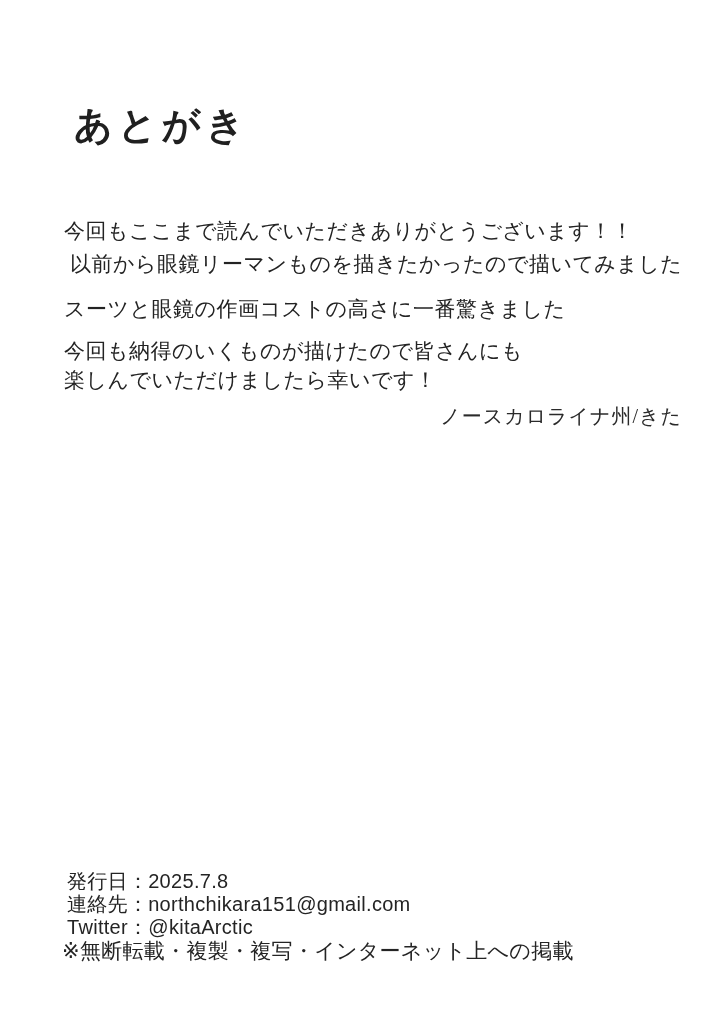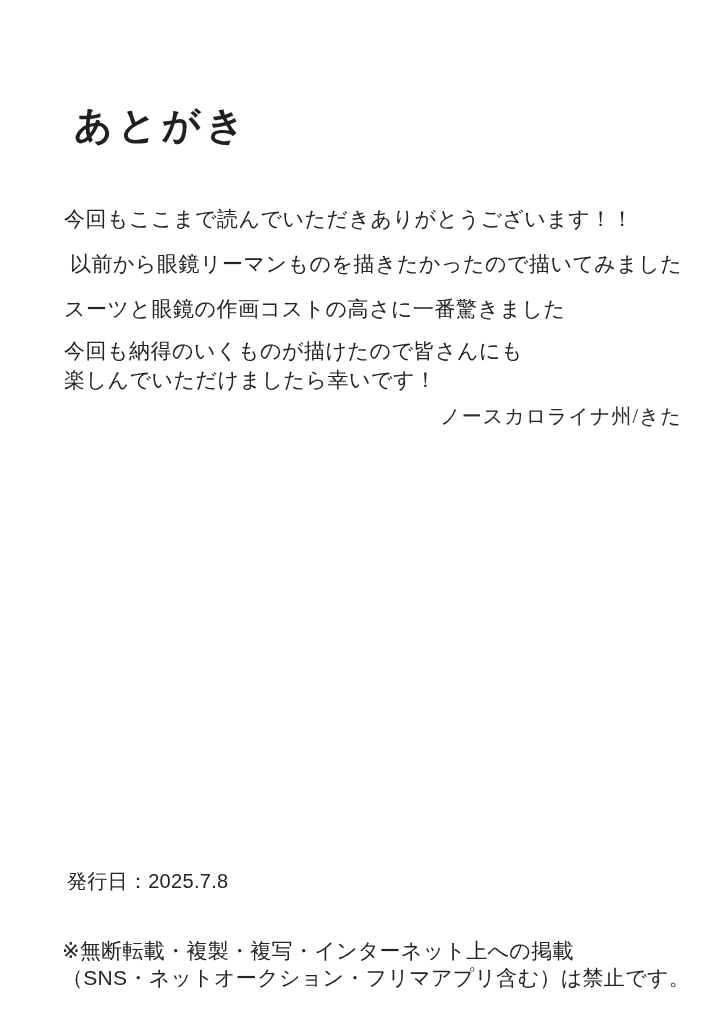--- a/index.html
+++ b/index.html
@@ -32,21 +32,21 @@
   }
   .para {
     position: absolute;
     left: 64px;
     font-size: 21px;
     line-height: 29px;
     letter-spacing: 0.5px;
     white-space: pre-line;
     color: #232323;
   }
-  .para-1 { top: 183px; }
+  .para-1 { top: 195px; }
   .para-2 { top: 228px; margin-left: 6px; }
   .para-3 { top: 273px; }
   .para-4 { top: 315px; }
   .signature {
     position: absolute;
     right: 38px;
     top: 403px;
     font-size: 20px;
     letter-spacing: 1px;
     font-family: "Liberation Serif", "DejaVu Serif", serif;
@@ -88,20 +88,21 @@
 
   <p class="para para-3">スーツと眼鏡の作画コストの高さに一番驚きました</p>
 
   <p class="para para-4">今回も納得のいくものが描けたので皆さんにも
 楽しんでいただけましたら幸いです！</p>
 
   <div class="signature">ノースカロライナ州/きた</div>
 
   <div class="colophon">
     <div>発行日：2025.7.8</div>
+    <div>連絡先：northchikara151@gmail.com</div>
+    <div>Twitter：@kitaArctic</div>
   </div>
 
   <div class="notice">
     <div>※無断転載・複製・複写・インターネット上への掲載</div>
-    <div>（SNS・ネットオークション・フリマアプリ含む）は禁止です。</div>
   </div>
 
 </div>
 
 </body></html>

